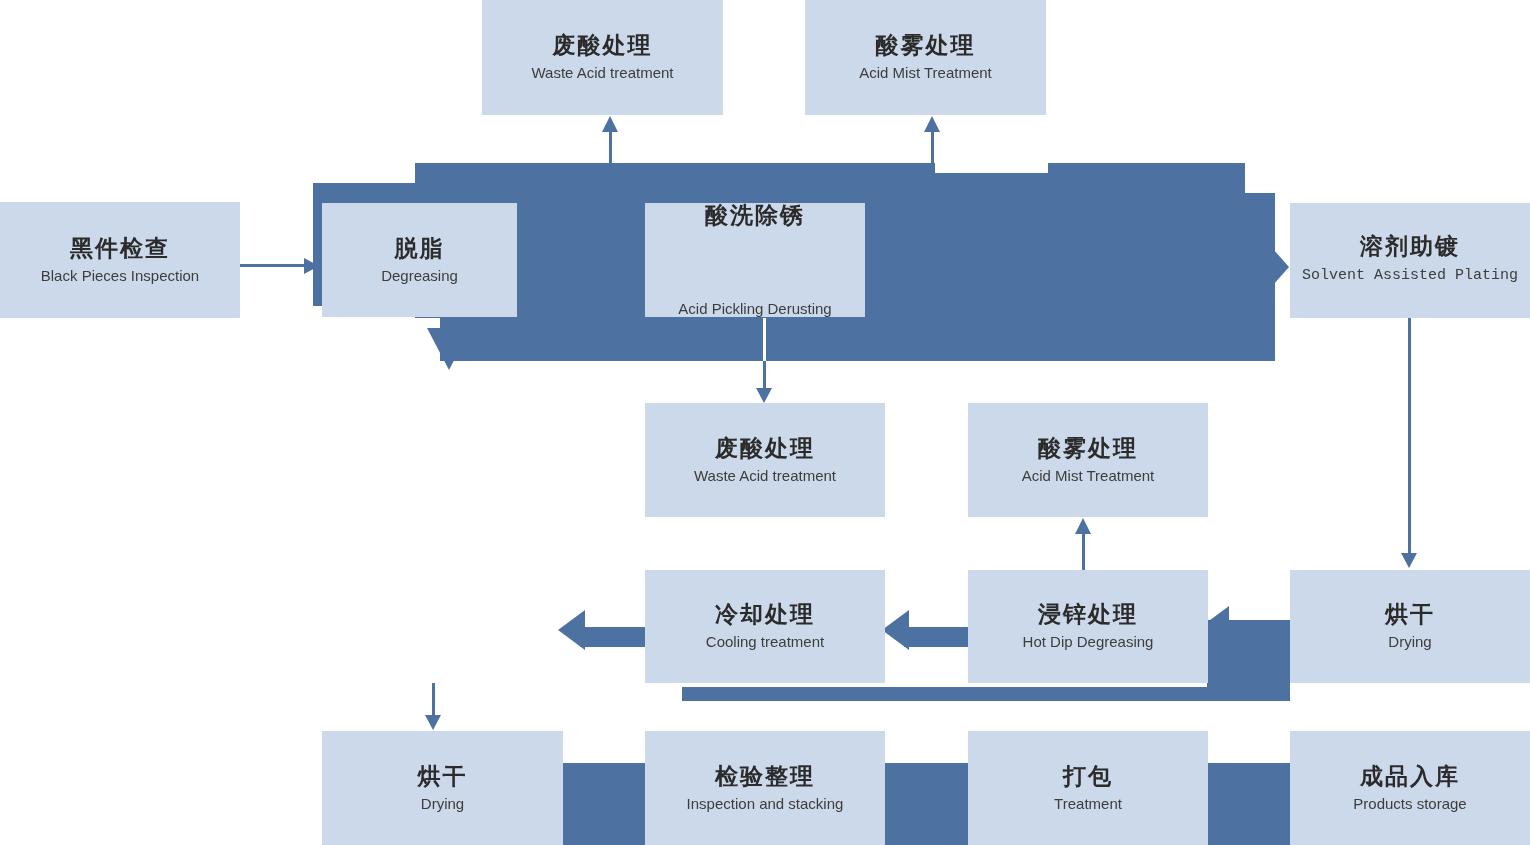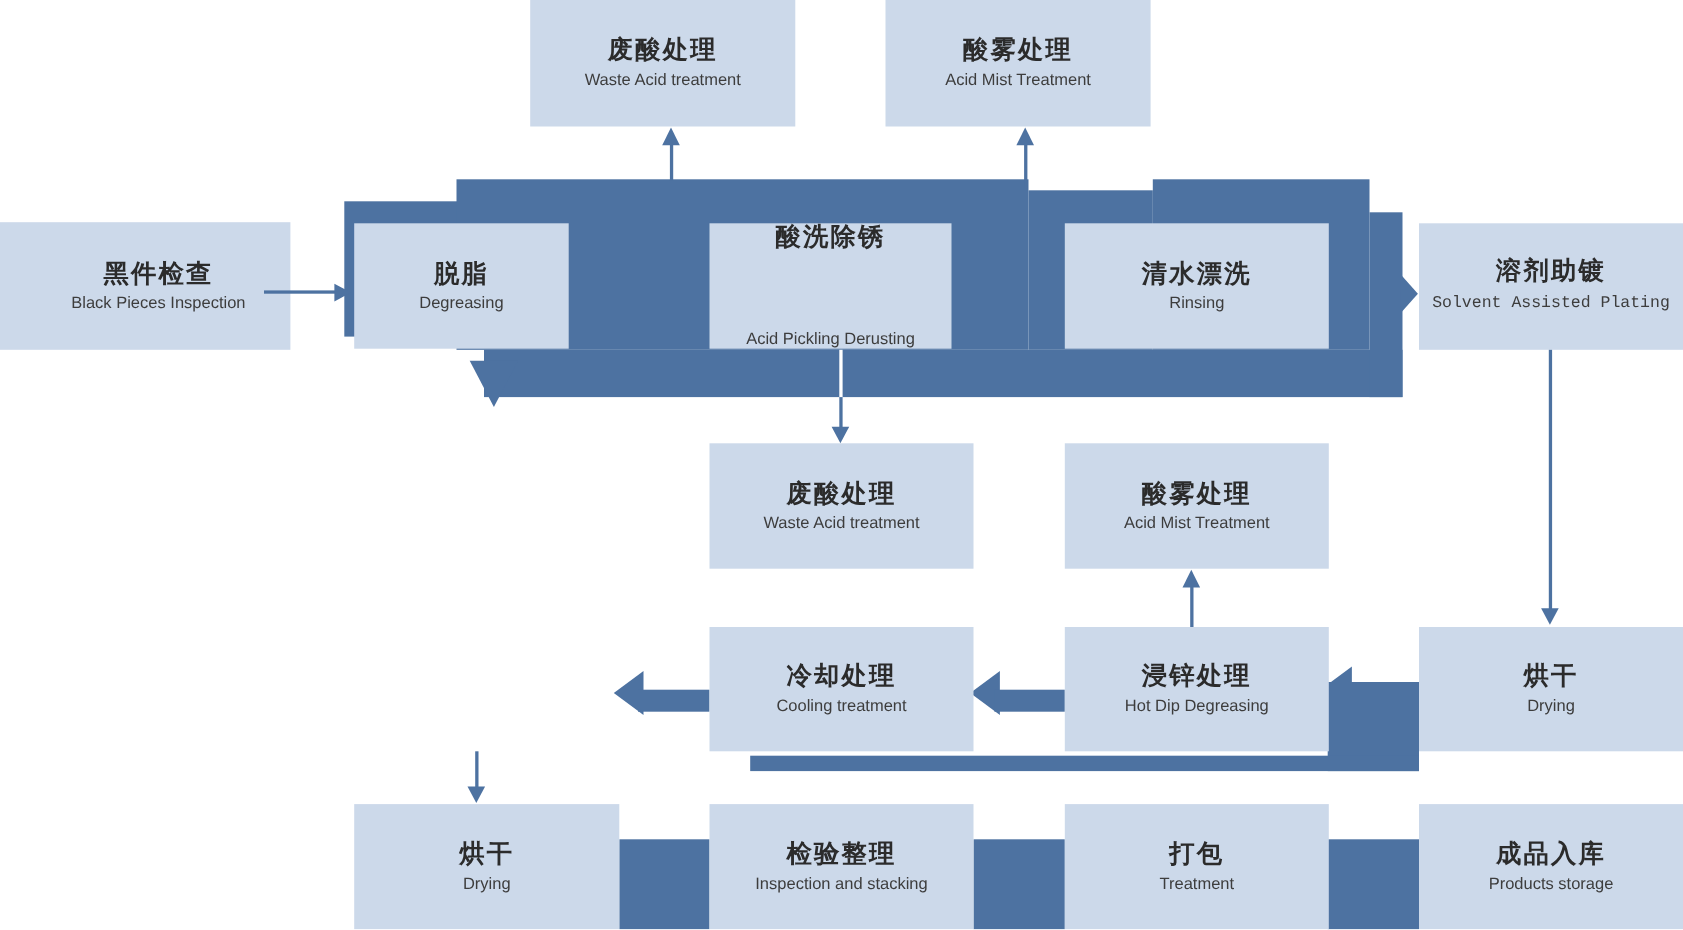--- a/index.html
+++ b/index.html
@@ -52,35 +52,31 @@
   <div class="dk" style="left:1207px;top:763px;width:83px;height:82px;"></div>
 
   <div class="box" style="left:482px;top:0px;width:241px;height:115px;">
     <div class="zh">废酸处理</div>
     <div class="en">Waste Acid treatment</div>
   </div>
   <div class="box" style="left:805px;top:0px;width:241px;height:115px;">
     <div class="zh">酸雾处理</div>
     <div class="en">Acid Mist Treatment</div>
   </div>
-  <div class="box" style="left:0px;top:202px;width:240px;height:116px;padding-left:24px;">
+  <div class="box" style="left:0px;top:202px;width:240px;height:116px;">
     <div class="zh">黑件检查</div>
     <div class="en">Black Pieces Inspection</div>
   </div>
   <div class="box" style="left:322px;top:203px;width:195px;height:114px;">
     <div class="zh">脱脂</div>
     <div class="en">Degreasing</div>
   </div>
   <div class="box" style="left:645px;top:203px;width:220px;height:114px;justify-content:space-between;">
     <div class="zh">酸洗除锈</div>
     <div class="en">Acid Pickling Derusting</div>
-  </div>
-  <div class="box" style="left:968px;top:203px;width:240px;height:114px;">
-    <div class="zh">清水漂洗</div>
-    <div class="en">Rinsing</div>
   </div>
   <div class="box" style="left:1290px;top:203px;width:240px;height:115px;font-family:Liberation Mono, monospace;">
     <div class="zh">溶剂助镀</div>
     <div class="en">Solvent Assisted Plating</div>
   </div>
   <div class="box" style="left:645px;top:403px;width:240px;height:114px;">
     <div class="zh">废酸处理</div>
     <div class="en">Waste Acid treatment</div>
   </div>
   <div class="box" style="left:968px;top:403px;width:240px;height:114px;">

